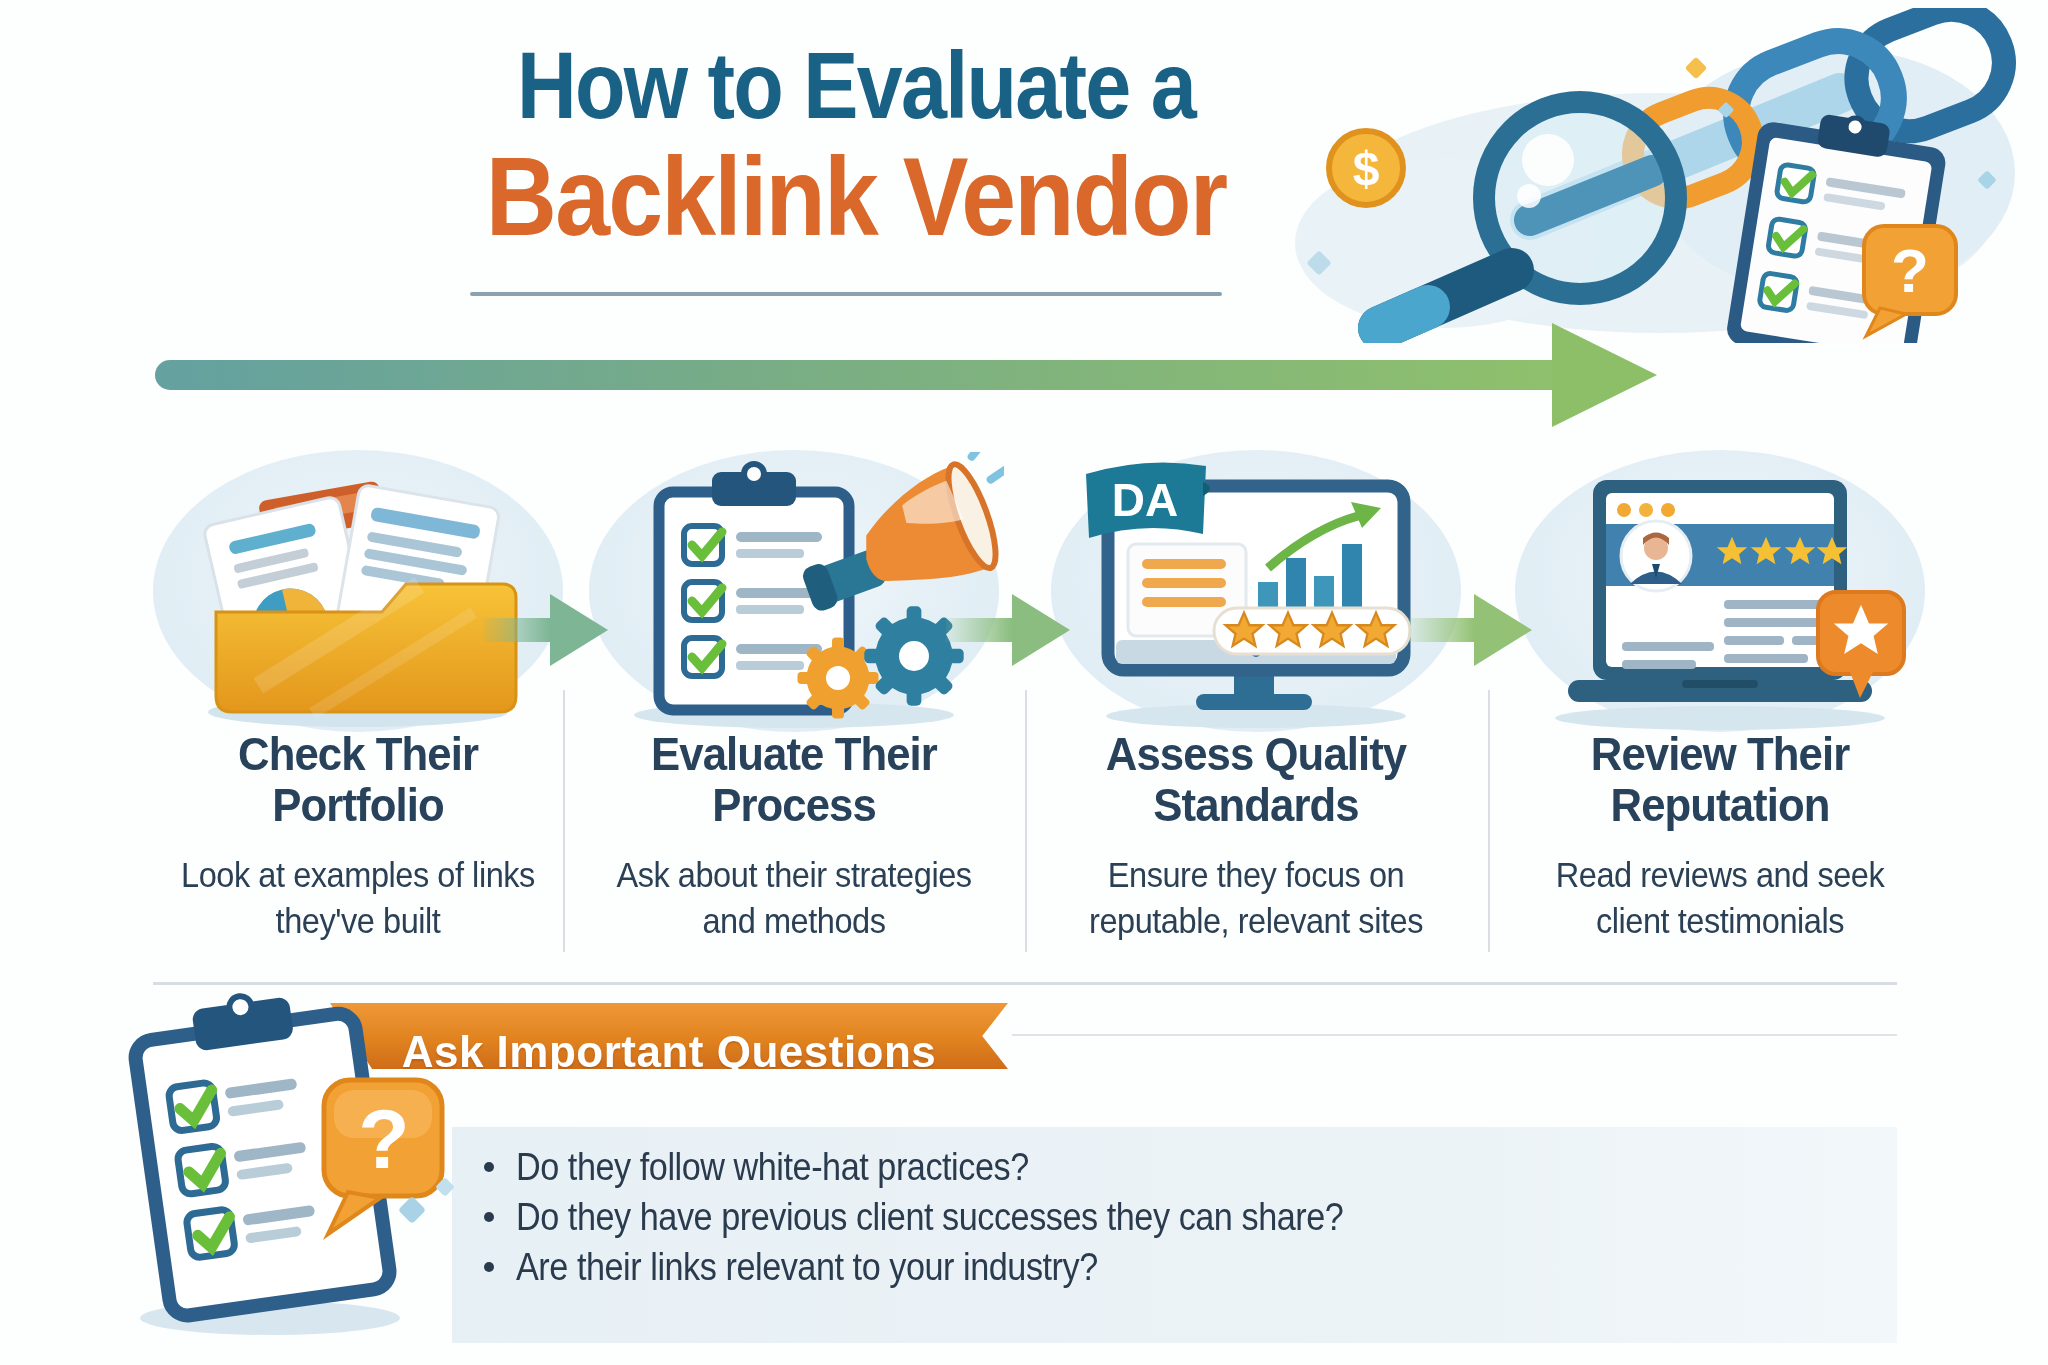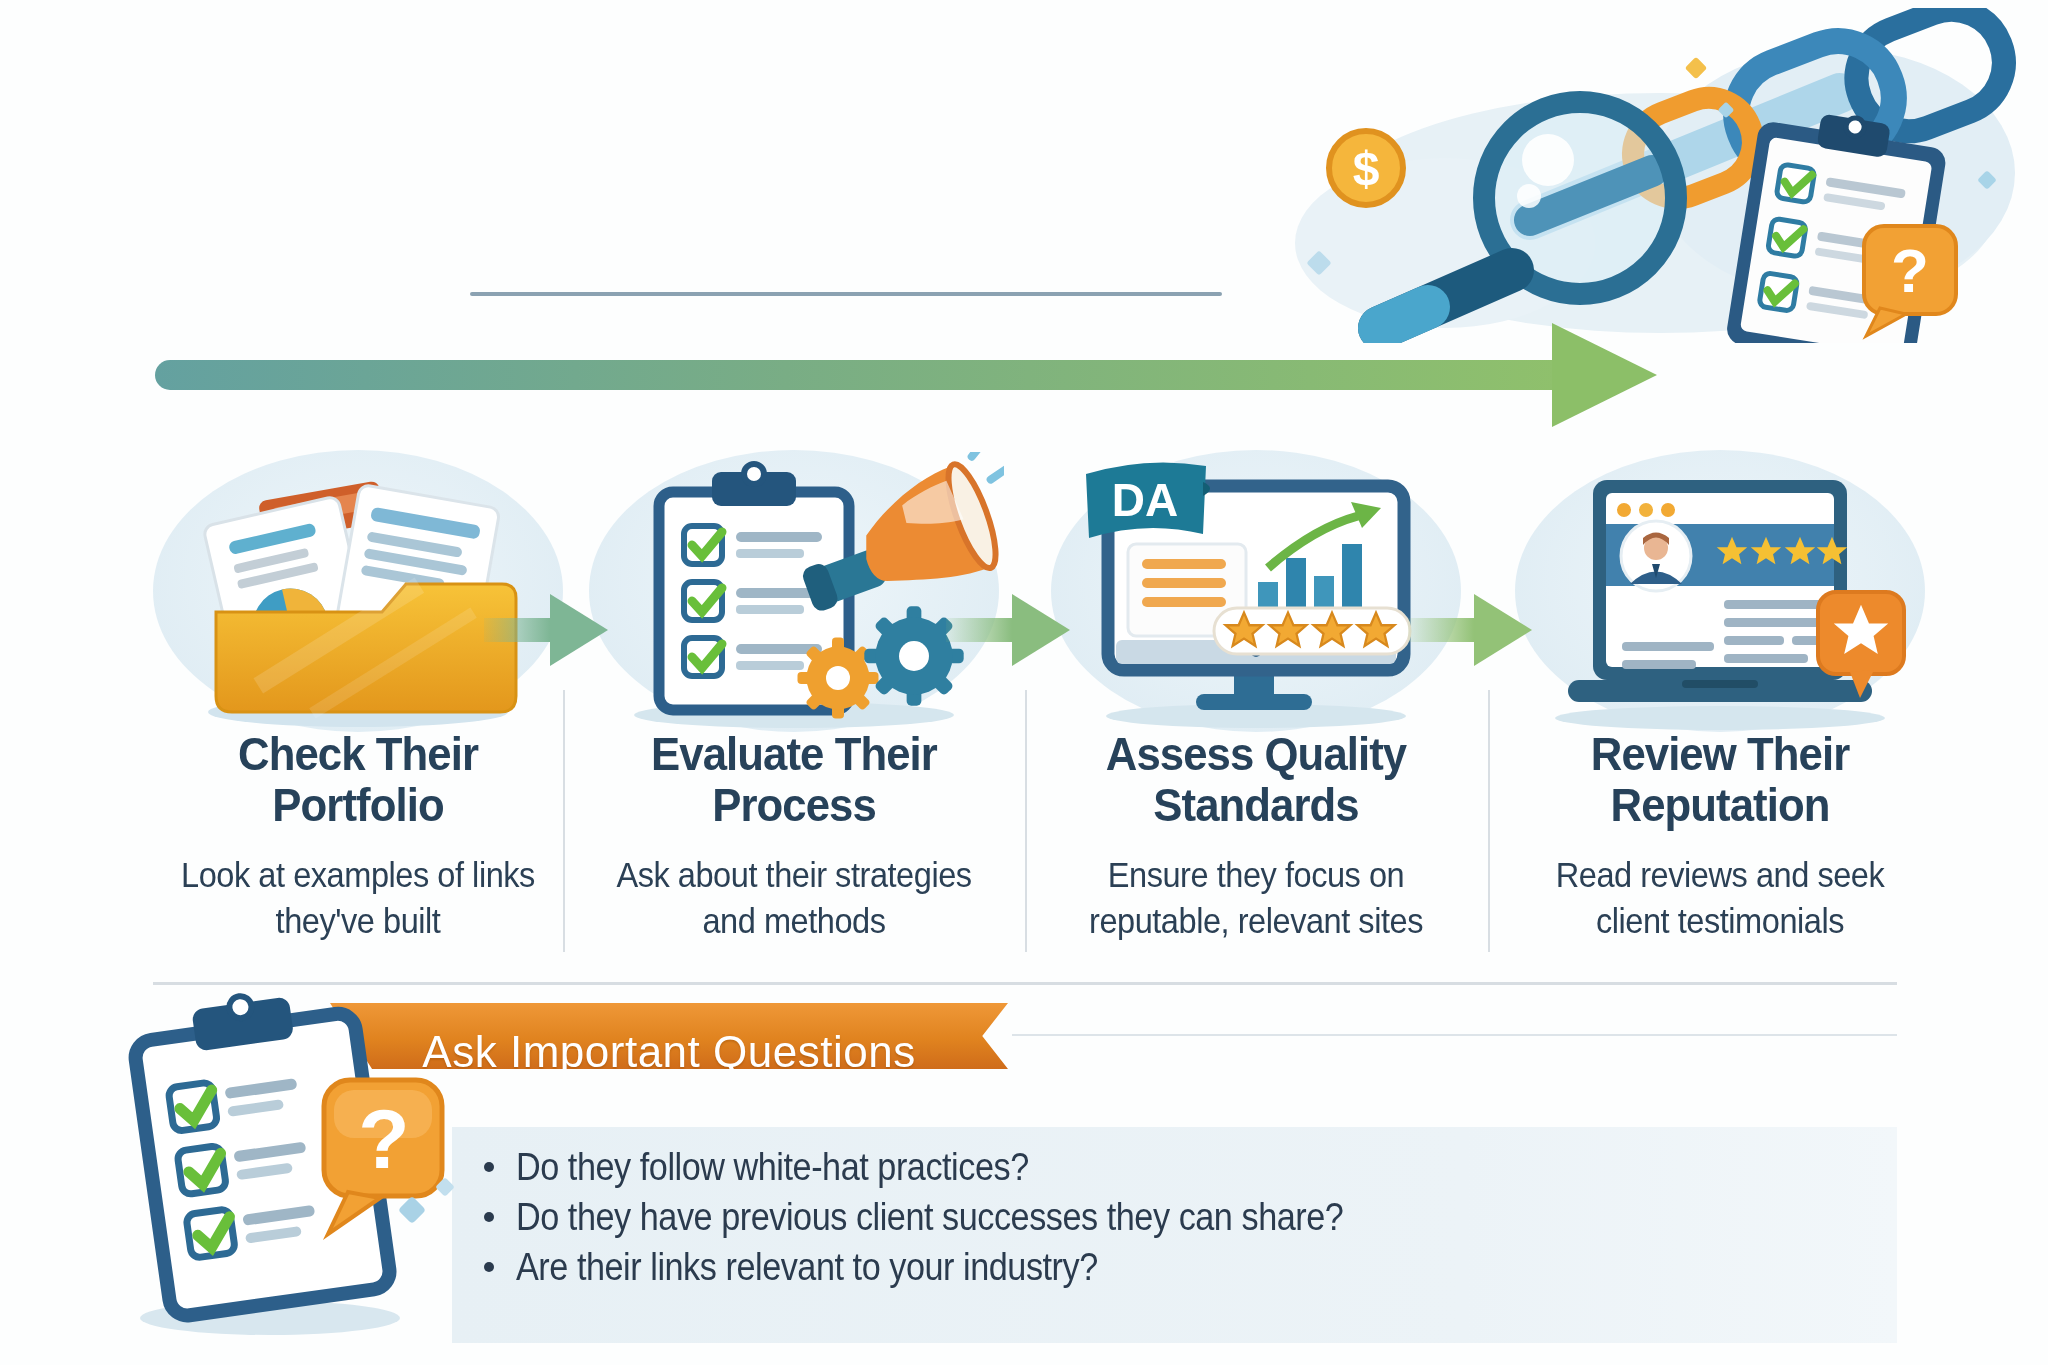--- a/index.html
+++ b/index.html
@@ -34,21 +34,21 @@
   .mini-tail{position:absolute;top:618px;width:66px;height:24px;}
   .mini-head{position:absolute;top:594px;width:0;height:0;
      border-top:36px solid transparent;border-bottom:36px solid transparent;}
   .sparkle{position:absolute;transform:rotate(45deg);border-radius:4px;}
   
   .section-divider{left:153px;top:982px;width:1744px;height:3px;background:#d7dde2;}
   .ribbon{left:330px;top:1003px;width:678px;height:66px;
      background:linear-gradient(180deg,#ef9838 0%,#e0831f 55%,#cf6c1a 100%);
      clip-path:polygon(0 0,100% 0,96.2% 50%,100% 100%,6.2% 100%);
      display:flex;align-items:center;justify-content:center;}
-  .ribbon span{color:#fff;font-size:44px;font-weight:normal;letter-spacing:0.5px;
+  .ribbon span{color:#fff;font-size:44px;font-weight:bold;letter-spacing:0.5px;
      text-shadow:0 2px 2px rgba(140,70,0,.35);margin-top:31px;}
   .ribbon-line{left:1012px;top:1034px;width:885px;height:2px;background:#dde4e9;}
   .q-panel{left:452px;top:1088px;width:1445px;height:216px;
      background:linear-gradient(90deg,#e7f0f5 0%,#ecf3f7 70%,#f2f7fa 100%);margin-top:39px;}
   .q-row{position:absolute;left:32px;width:1380px;height:50px;display:flex;align-items:center;}
   .q-dot{width:10px;height:10px;border-radius:50%;background:#2b3b4e;margin-right:22px;flex:0 0 auto;}
   .q-text{font-size:38px;color:#2b3b4e;letter-spacing:-0.5px;white-space:nowrap;
      transform:scaleX(.9);transform-origin:0 50%;}
 </style>
 </head>
@@ -70,20 +70,24 @@
     </g>
     <linearGradient id="goldgrad" x1="0" y1="0" x2="0" y2="1">
       <stop offset="0" stop-color="#f7c338"></stop>
         <stop offset="1" stop-color="#e3971c"></stop>
     </linearGradient>
   </defs>
 </svg>
 
 <div id="canvas">
 
+  <div class="abs title-wrap">
+    <div class="title1">How to Evaluate a</div>
+    <div class="title2">Backlink Vendor</div>
+  </div>
   <div class="abs title-underline"></div>
 
   <svg class="abs" style="left:1280px;top:8px;" width="745" height="335" viewBox="0 0 745 335">
     <ellipse cx="380" cy="205" rx="335" ry="120" fill="#e7f1f6"></ellipse>
     <ellipse cx="165" cy="235" rx="150" ry="85" fill="#e9f2f7"></ellipse>
     <ellipse cx="555" cy="165" rx="180" ry="125" fill="#e2eef5"></ellipse>
 
     <line x1="250" y1="212" x2="560" y2="85" stroke="#aed6ea" stroke-width="40" stroke-linecap="round"></line>
     <rect x="575" y="10" width="150" height="105" rx="52" fill="none" stroke="#2a6f9e" stroke-width="24" transform="rotate(-21 650 62)"></rect>
     <rect x="455" y="42" width="160" height="112" rx="55" fill="none" stroke="#3c88ba" stroke-width="26" transform="rotate(-21 535 98)"></rect>

